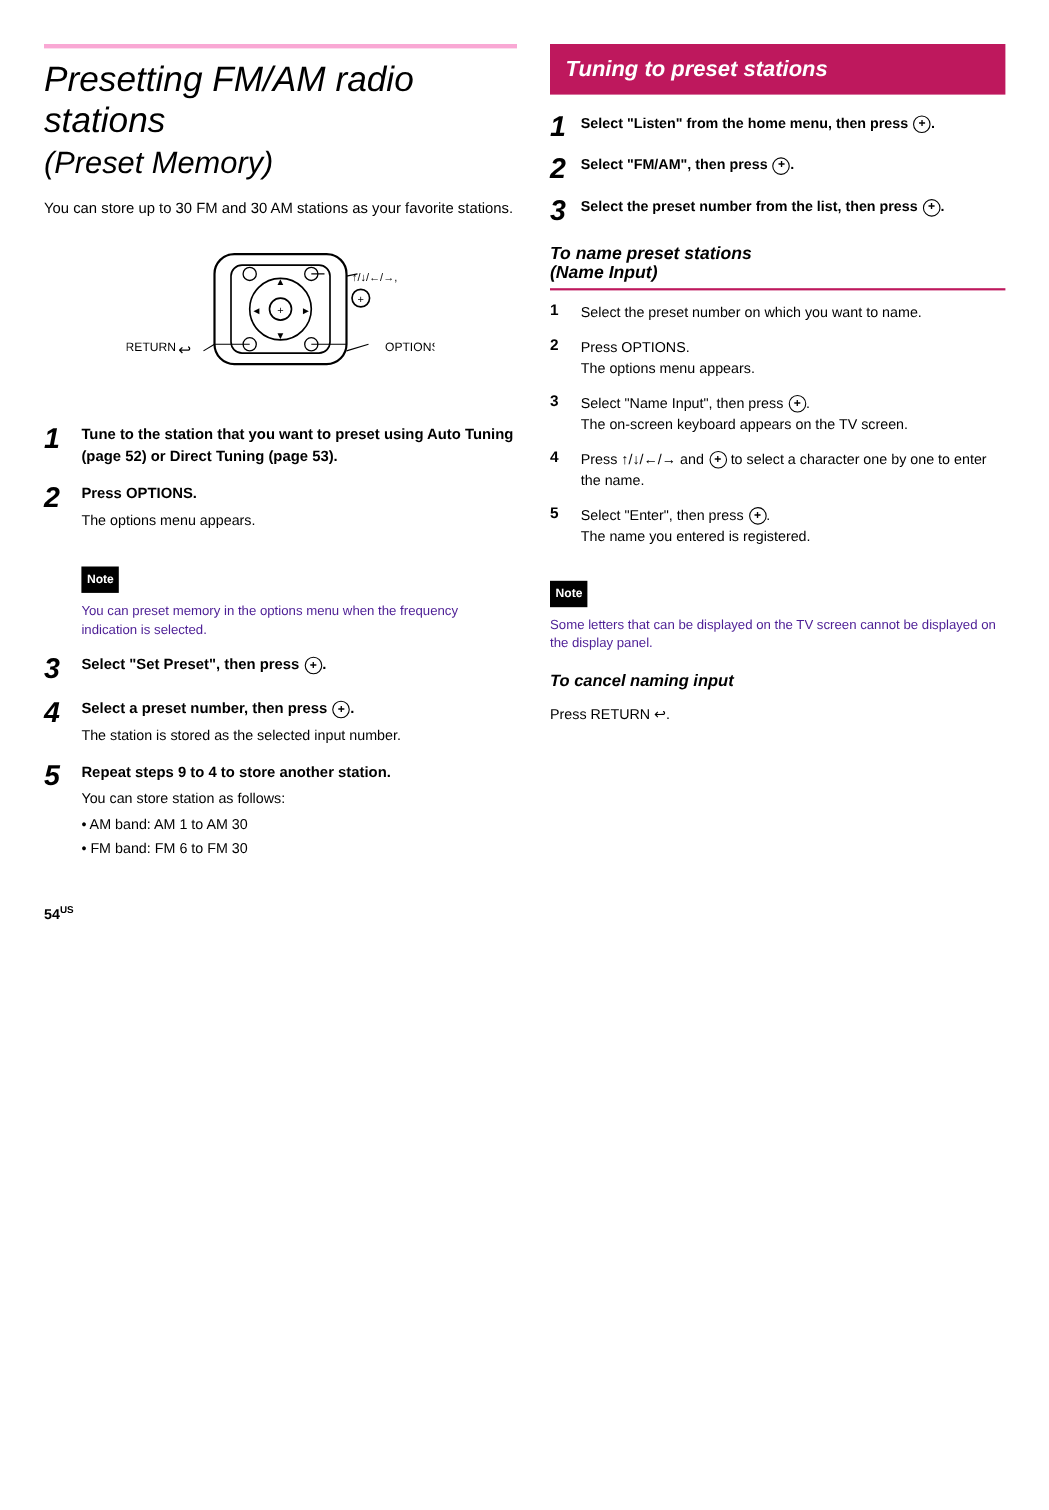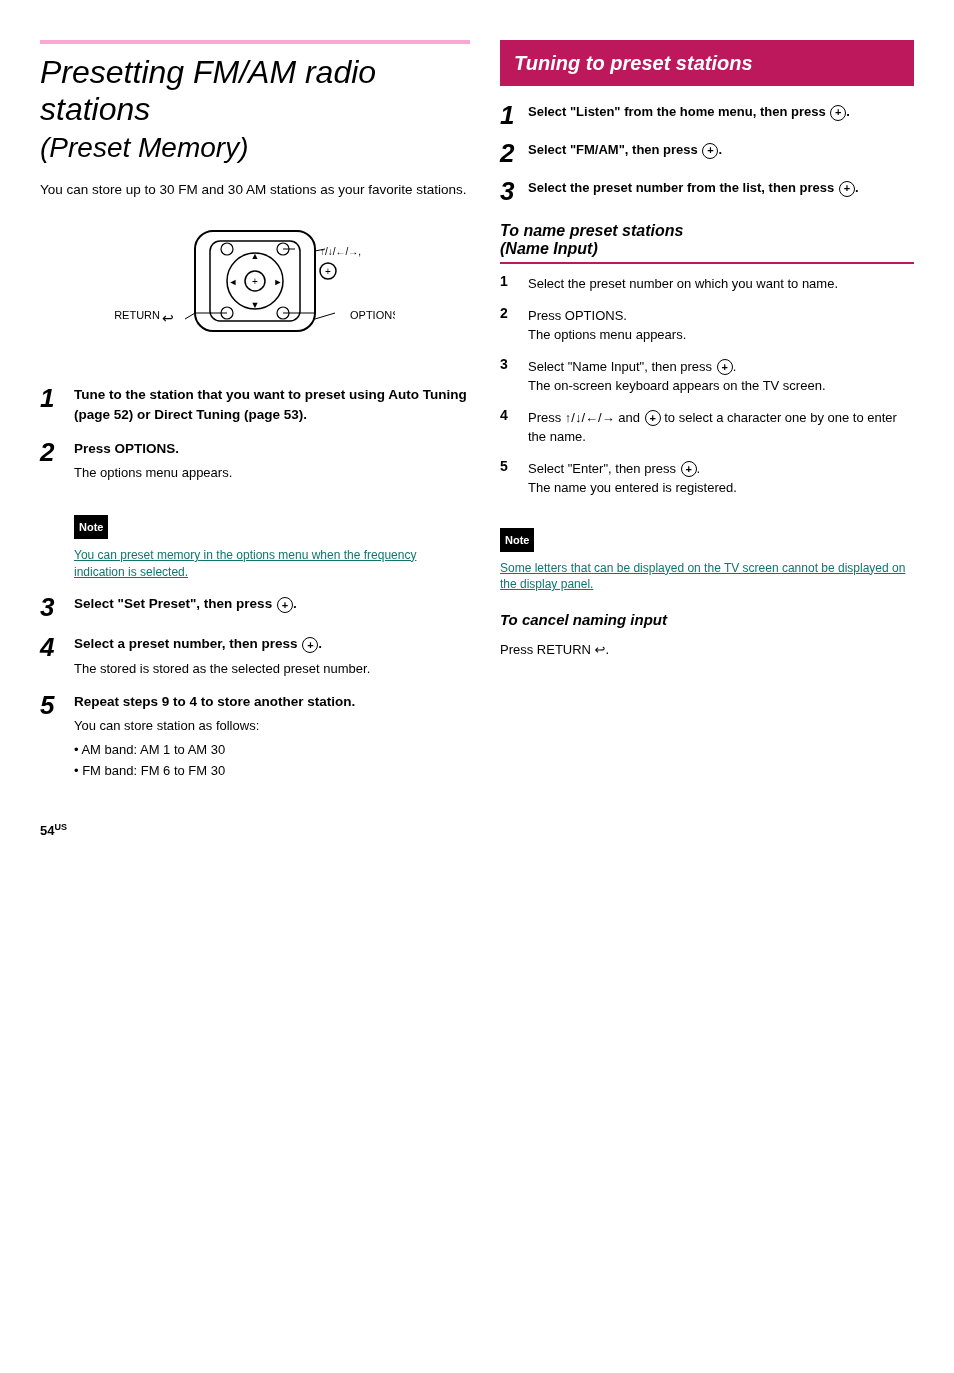--- a/index.html
+++ b/index.html
@@ -96,25 +96,24 @@
       font-size: 11px;
       font-weight: 700;
       padding: 6px 5px;
       display: inline-block;
       margin-bottom: 4px;
       margin-top: 18px;
     }
 
     .note-content {
       font-size: 12px;
-      color: #0f766e;
+      color: #4c1d95;
       margin-bottom: 14px;
       margin-top: 4px;
       line-height: 1.4;
-      text-decoration: underline;
     }
 
     .bullet-list {
       list-style: none;
       padding-left: 0;
       margin-top: 4px;
     }
     .bullet-list li::before {
       content: "• ";
     }
@@ -271,21 +270,21 @@
       <div class="step-number">3</div>
       <div class="step-content">
         <strong>Select "Set Preset", then press <span class="circle-icon">+</span>.</strong>
       </div>
     </div>
 
     <div class="step">
       <div class="step-number">4</div>
       <div class="step-content">
         <strong>Select a preset number, then press <span class="circle-icon">+</span>.</strong>
-        <p>The stored is stored as the selected preset number.</p>
+        <p>The station is stored as the selected input number.</p>
       </div>
     </div>
 
     <div class="step">
       <div class="step-number">5</div>
       <div class="step-content">
         <strong>Repeat steps 9 to 4 to store another station.</strong>
         <p>You can store station as follows:</p>
         <ul class="bullet-list">
           <li>AM band: AM 1 to AM 30</li>

